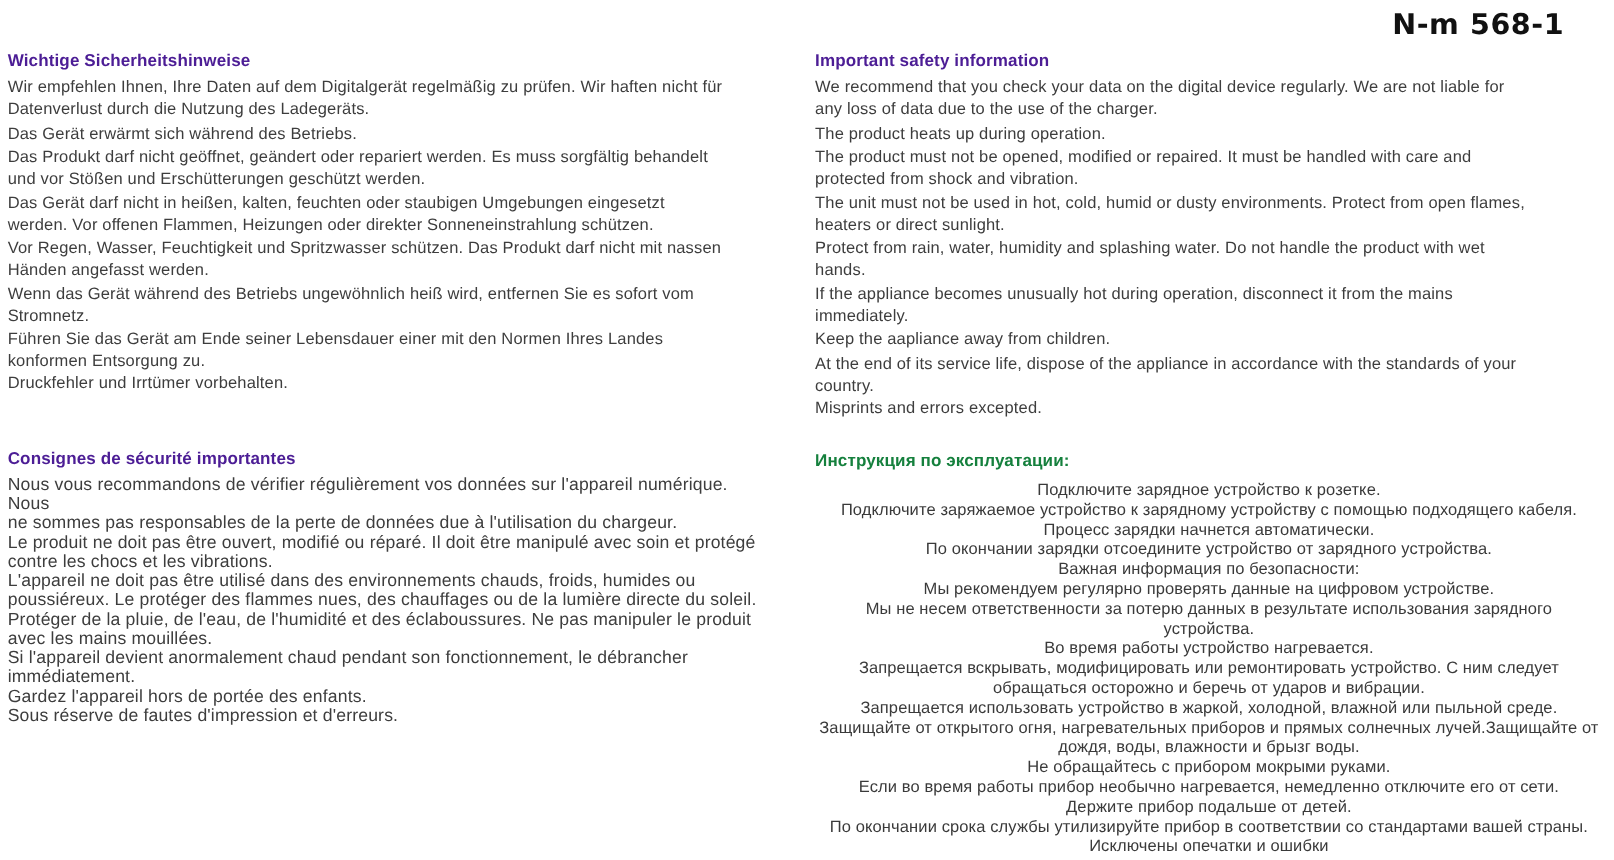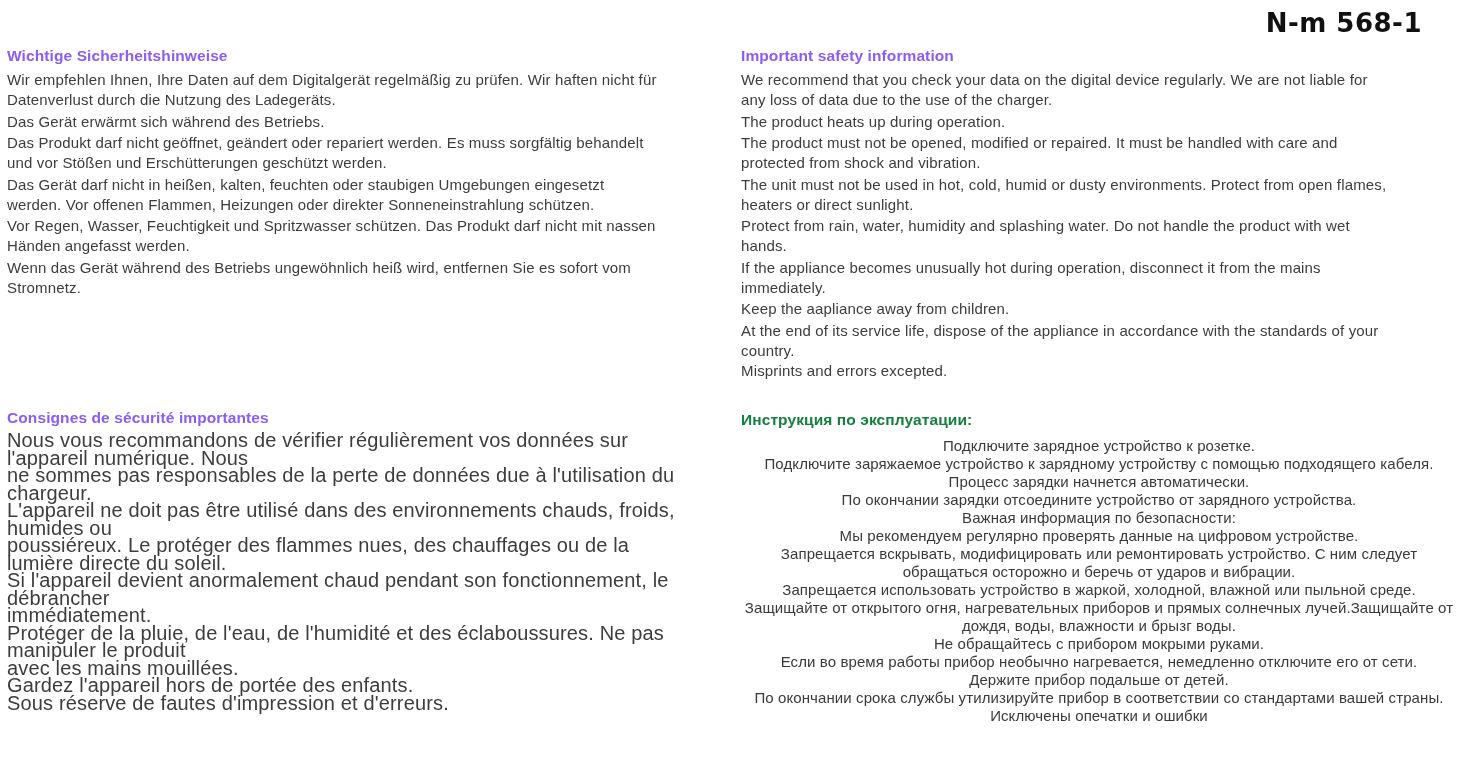--- a/index.html
+++ b/index.html
@@ -23,37 +23,37 @@
   #sec-de { left: 7px;   top: 46px;  width: 692px; }
   #sec-fr { left: 7px;   top: 408px; width: 692px; }
   #sec-en { left: 741px; top: 46px;  width: 706px; }
   #sec-ru { left: 741px; top: 410px; width: 716px; }
 
   .section h2 {
     margin: 0 0 5px 0;
     font-size: 15.5px;
     line-height: 19px;
     font-weight: bold;
-    color: #8b5cf6;
+    color: #4c1d95;
     letter-spacing: 0.1px;
   }
   #sec-ru h2 { margin-bottom: 8px; color: #15803d; }
 
   .section p {
     margin: 0 0 1.5px 0;
     white-space: pre-line;
     color: #3d3d3d;
   }
   .latin p {
     font-size: 15px;
     line-height: 20px;
     letter-spacing: 0.15px;
   }
   #sec-fr p {
-    font-size: 20px;
+    font-size: 16px;
     line-height: 17.5px;
     margin-bottom: 0;
   }
   #sec-ru p {
     font-size: 15px;
     line-height: 18px;
     margin-bottom: 0;
     letter-spacing: 0.1px;
     color: #3a3a3a;
     text-align: center;
@@ -84,20 +84,23 @@
 Datenverlust durch die Nutzung des Ladegeräts.</p>
     <p>Das Gerät erwärmt sich während des Betriebs.</p>
     <p>Das Produkt darf nicht geöffnet, geändert oder repariert werden. Es muss sorgfältig behandelt
 und vor Stößen und Erschütterungen geschützt werden.</p>
     <p>Das Gerät darf nicht in heißen, kalten, feuchten oder staubigen Umgebungen eingesetzt
 werden. Vor offenen Flammen, Heizungen oder direkter Sonneneinstrahlung schützen.</p>
     <p>Vor Regen, Wasser, Feuchtigkeit und Spritzwasser schützen. Das Produkt darf nicht mit nassen
 Händen angefasst werden.</p>
     <p>Wenn das Gerät während des Betriebs ungewöhnlich heiß wird, entfernen Sie es sofort vom
 Stromnetz.</p>
+    <p>Führen Sie das Gerät am Ende seiner Lebensdauer einer mit den Normen Ihres Landes
+konformen Entsorgung zu.
+Druckfehler und Irrtümer vorbehalten.</p>
   </div>
 
   <div id="sec-en" class="section latin">
     <h2>Important safety information</h2>
     <p>We recommend that you check your data on the digital device regularly. We are not liable for
 any loss of data due to the use of the charger.</p>
     <p>The product heats up during operation.</p>
     <p>The product must not be opened, modified or repaired. It must be handled with care and
 protected from shock and vibration.</p>
     <p>The unit must not be used in hot, cold, humid or dusty environments. Protect from open flames,
@@ -109,38 +112,43 @@
     <p>Keep the aapliance away from children.</p>
     <p>At the end of its service life, dispose of the appliance in accordance with the standards of your
 country.
 Misprints and errors excepted.</p>
   </div>
 
   <div id="sec-fr" class="section latin">
     <h2>Consignes de sécurité importantes</h2>
     <p>Nous vous recommandons de vérifier régulièrement vos données sur l'appareil numérique. Nous
 ne sommes pas responsables de la perte de données due à l'utilisation du chargeur.</p>
+    <p>Le produit ne doit pas être ouvert, modifié ou réparé. Il doit être manipulé avec soin et protégé
+contre les chocs et les vibrations.</p>
     <p>L'appareil ne doit pas être utilisé dans des environnements chauds, froids, humides ou
 poussiéreux. Le protéger des flammes nues, des chauffages ou de la lumière directe du soleil.</p>
+    <p>Protéger de la pluie, de l'eau, de l'humidité et des éclaboussures. Ne pas manipuler le produit
+avec les mains mouillées.</p>
     <p>Si l'appareil devient anormalement chaud pendant son fonctionnement, le débrancher
 immédiatement.</p>
-    <p>Protéger de la pluie, de l'eau, de l'humidité et des éclaboussures. Ne pas manipuler le produit
-avec les mains mouillées.</p>
     <p>Gardez l'appareil hors de portée des enfants.</p>
     <p>Sous réserve de fautes d'impression et d'erreurs.</p>
   </div>
 
   <div id="sec-ru" class="section">
     <h2>Инструкция по эксплуатации:</h2>
     <p>Подключите зарядное устройство к розетке.</p>
     <p>Подключите заряжаемое устройство к зарядному устройству с помощью подходящего кабеля.</p>
     <p>Процесс зарядки начнется автоматически.</p>
     <p>По окончании зарядки отсоедините устройство от зарядного устройства.</p>
     <p>Важная информация по безопасности:</p>
     <p>Мы рекомендуем регулярно проверять данные на цифровом устройстве.</p>
+    <p>Мы не несем ответственности за потерю данных в результате использования зарядного
+устройства.</p>
+    <p>Во время работы устройство нагревается.</p>
     <p>Запрещается вскрывать, модифицировать или ремонтировать устройство. С ним следует
 обращаться осторожно и беречь от ударов и вибрации.</p>
     <p>Запрещается использовать устройство в жаркой, холодной, влажной или пыльной среде.</p>
     <p>Защищайте от открытого огня, нагревательных приборов и прямых солнечных лучей.Защищайте от
 дождя, воды, влажности и брызг воды.</p>
     <p>Не обращайтесь с прибором мокрыми руками.</p>
     <p>Если во время работы прибор необычно нагревается, немедленно отключите его от сети.</p>
     <p>Держите прибор подальше от детей.</p>
     <p>По окончании срока службы утилизируйте прибор в соответствии со стандартами вашей страны.</p>
     <p>Исключены опечатки и ошибки</p>

